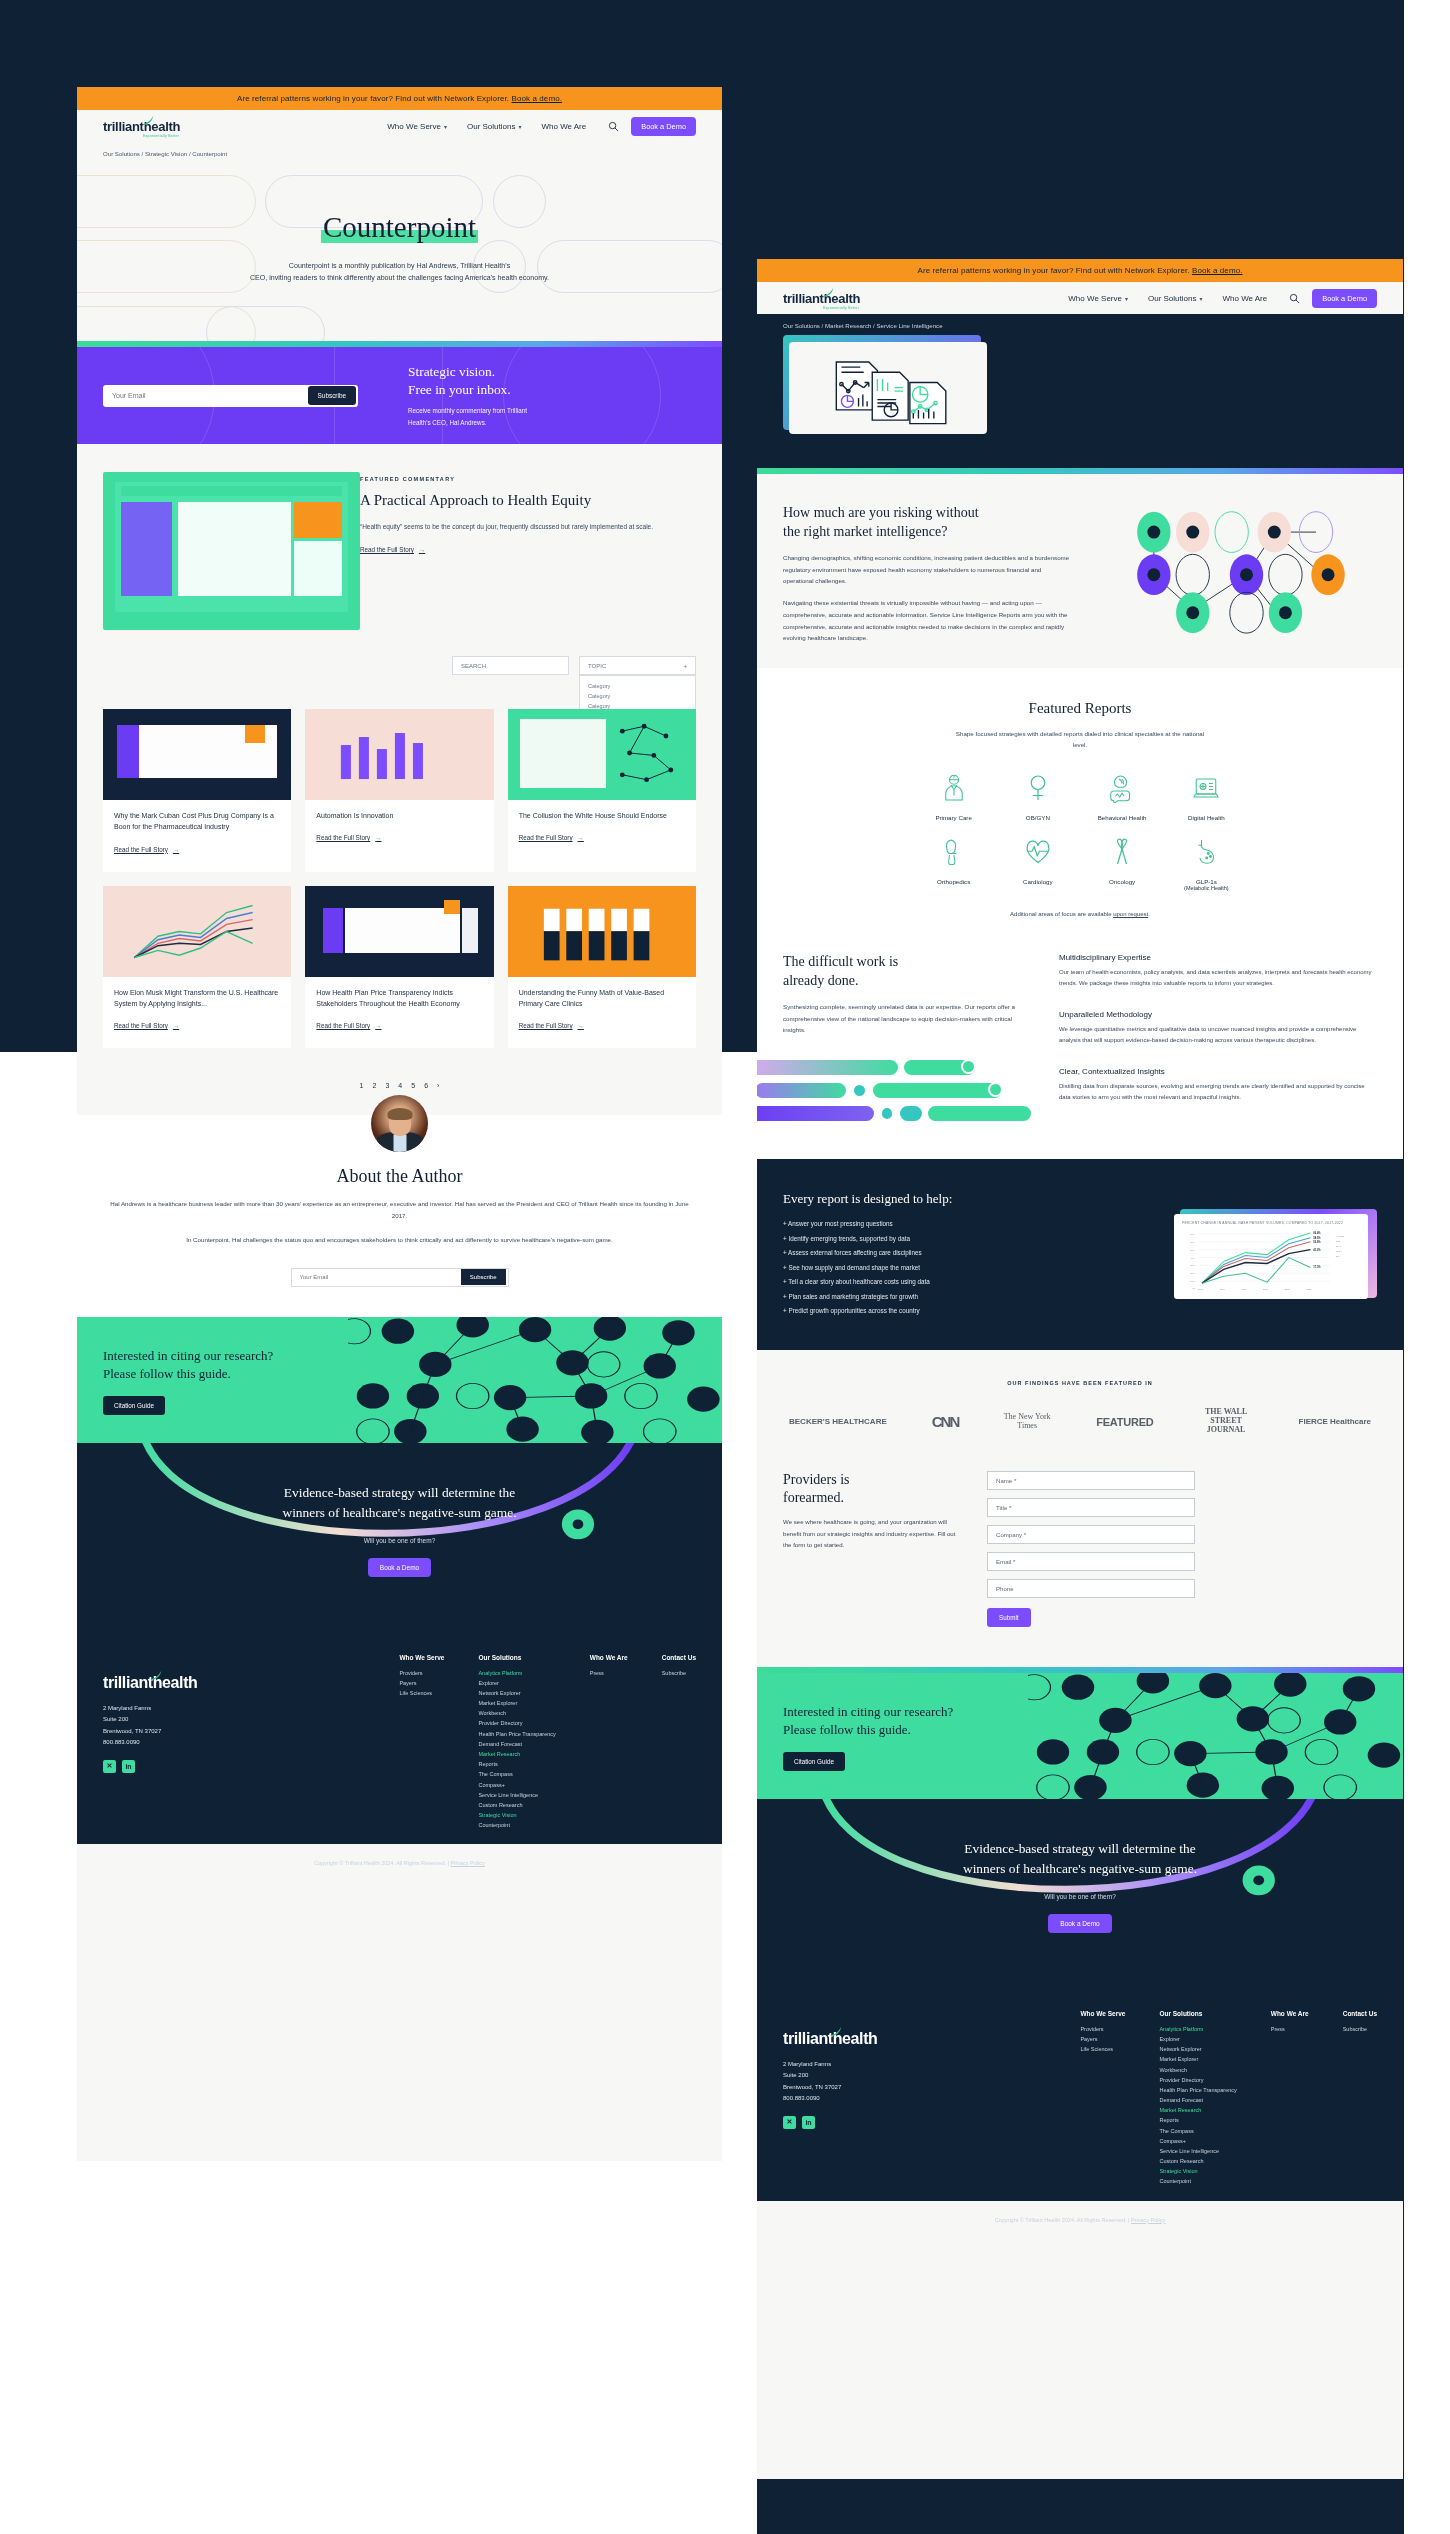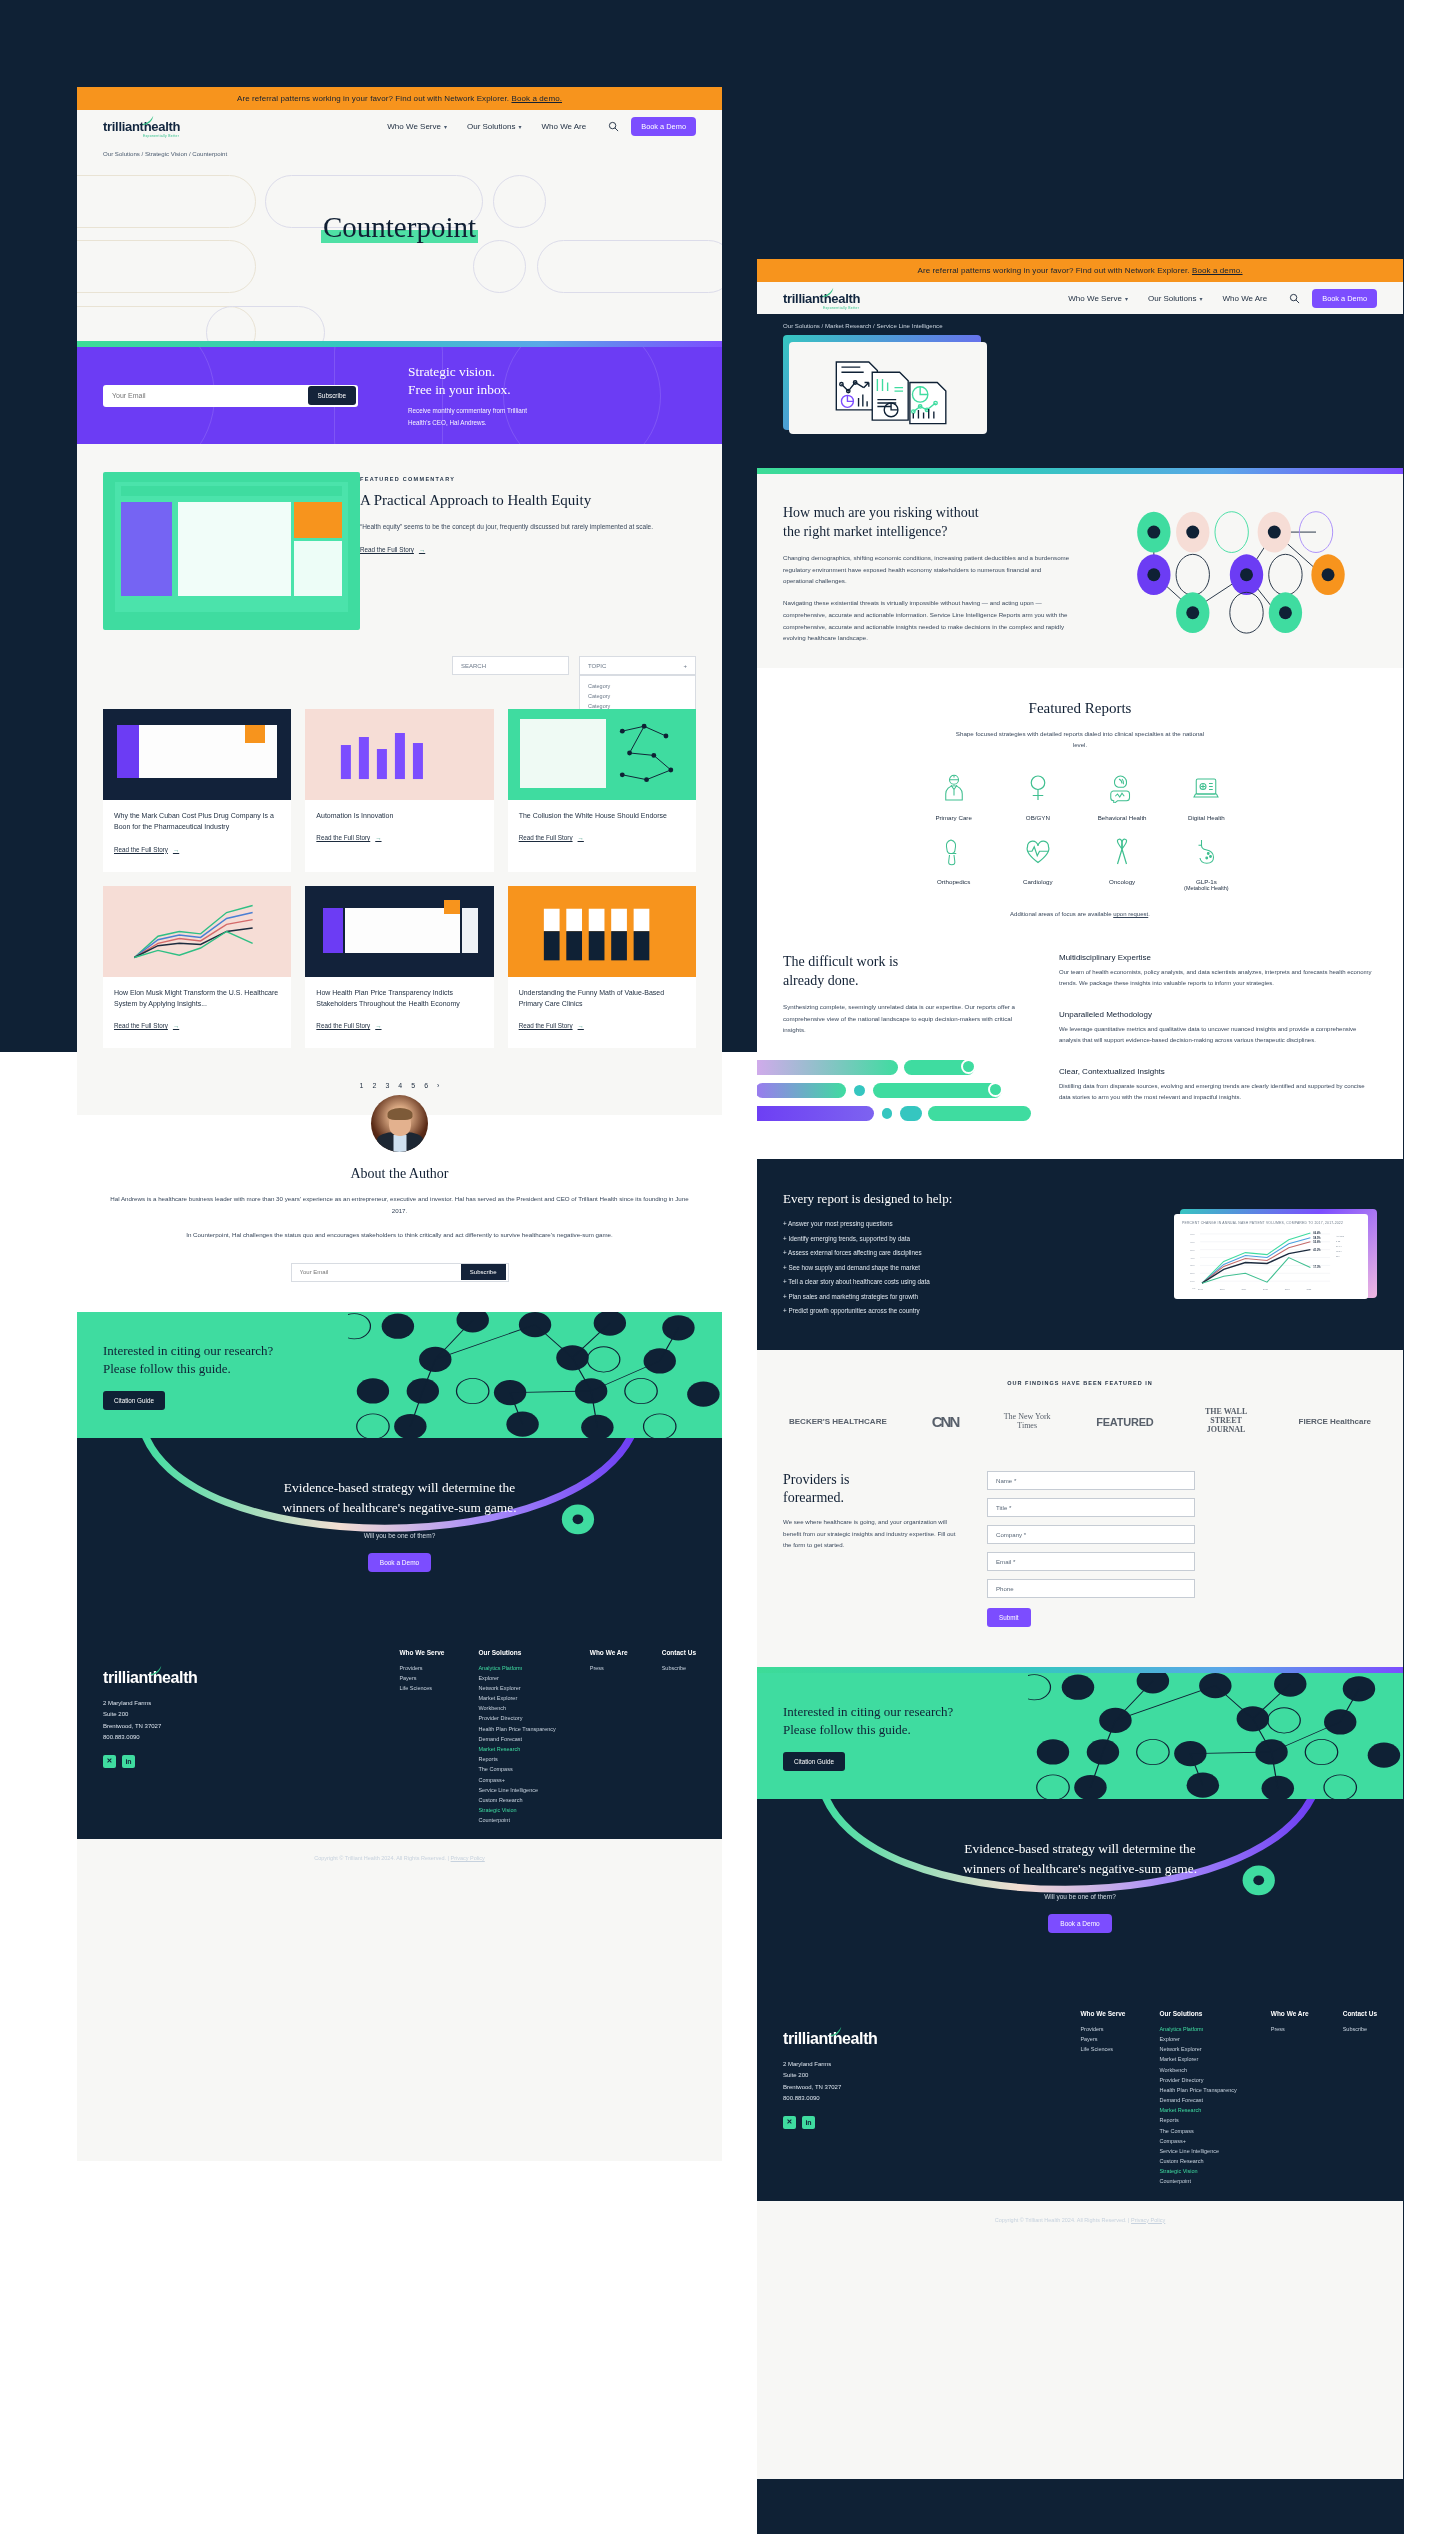--- a/index.html
+++ b/index.html
@@ -87,21 +87,21 @@
   .pager { display: flex; justify-content: center; gap: 9px; padding: 34px 0 0; font-size: 7px; color: #1c2b3e; }
   .pager span { cursor: pointer; }
 
   
   .author { background: #fff; text-align: center; padding: 6px 26px 30px; margin-top: 26px; }
   .avatar { width: 57px; height: 57px; border-radius: 50%; margin: -26px auto 0; background: radial-gradient(circle at 50% 38%, #d9a882 0 22%, #5a2b17 62%, #2e1208 100%); position: relative; overflow: hidden; }
   .avatar .face { position: absolute; left: 50%; top: 30%; transform: translateX(-50%); width: 22px; height: 24px; border-radius: 48% 48% 44% 44%; background: #e3b18e; }
   .avatar .hair { position: absolute; left: 50%; top: 22%; transform: translateX(-50%); width: 25px; height: 12px; border-radius: 50% 50% 30% 30%; background: #7d5a38; }
   .avatar .suit { position: absolute; left: 50%; bottom: 0; transform: translateX(-50%); width: 46px; height: 20px; background: #1d2733; border-radius: 40% 40% 0 0; }
   .avatar .shirt { position: absolute; left: 50%; bottom: 0; transform: translateX(-50%); width: 13px; height: 17px; background: #cfe0ef; }
-  .author h2 { font-family: "Liberation Serif", serif; font-size: 14px; font-weight: normal; color: #101f33; margin-top: 14px; }
+  .author h2 { font-family: "Liberation Serif", serif; font-size: 18px; font-weight: normal; color: #101f33; margin-top: 14px; }
   .author p { font-size: 6.2px; color: #37465a; line-height: 1.95; margin-top: 11px; }
   .author .sub-form2 { margin: 22px auto 0; display: flex; width: 218px; height: 19px; border: 1px solid #d8dce2; background: #fff; align-items: center; padding-left: 8px; }
   .author .sub-form2 input { border: 0; outline: 0; font-size: 6px; flex: 1; color: #6b7888; font-family: inherit; background: transparent; }
   .author .sub-form2 .sub-btn { background: #14233a; font-size: 6px; padding: 5px 9px; border-radius: 0; }
 
   
   .cite { background: #3fdca0; position: relative; padding: 30px 26px 28px; overflow: hidden; }
   .cite h3 { font-family: "Liberation Serif", serif; font-size: 13px; font-weight: normal; color: #0f2135; line-height: 1.4; position: relative; }
   .cite .btn-cite { display: inline-block; background: #0f2135; color: #fff; font-size: 6.3px; padding: 6px 11px; border-radius: 3px; margin-top: 13px; position: relative; cursor: pointer; }
   .netpat { position: absolute; right: 0; top: 0; width: 58%; height: 100%; }
@@ -232,20 +232,24 @@
         <div class="pill warm" style="left:-69px;top:12px;width:248px;height:53px"></div>
         <div class="pill" style="left:188px;top:12px;width:218px;height:53px"></div>
         <div class="pill" style="left:416px;top:12px;width:53px;height:53px"></div>
         <div class="pill warm" style="left:-69px;top:77px;width:248px;height:53px"></div>
         <div class="pill" style="left:396px;top:77px;width:53px;height:53px"></div>
         <div class="pill" style="left:460px;top:77px;width:198px;height:53px"></div>
         <div class="pill warm" style="left:-69px;top:143px;width:248px;height:53px"></div>
         <div class="pill" style="left:129px;top:143px;width:119px;height:53px"></div>
       </div>
       <div class="hero-title"><span class="hl">Counterpoint</span></div>
+      <div class="hero-sub">
+        <div>Counterpoint is a monthly publication by Hal Andrews, Trilliant Health's</div>
+        <div>CEO, inviting readers to think differently about the challenges facing America's health economy.</div>
+      </div>
     </div>
 
     <div class="grad-strip"></div>
     <div class="sub-band">
       <div class="ghost" style="left:-40px;top:-40px;width:178px;height:178px"></div>
       <div class="ghost" style="left:257px;top:-50px;width:109px;height:198px"></div>
       <div class="ghost" style="left:426px;top:-30px;width:158px;height:158px"></div>
       <div class="sub-form">
         <input type="text" placeholder="Your Email" style="">
         <div class="sub-btn">Subscribe</div>

